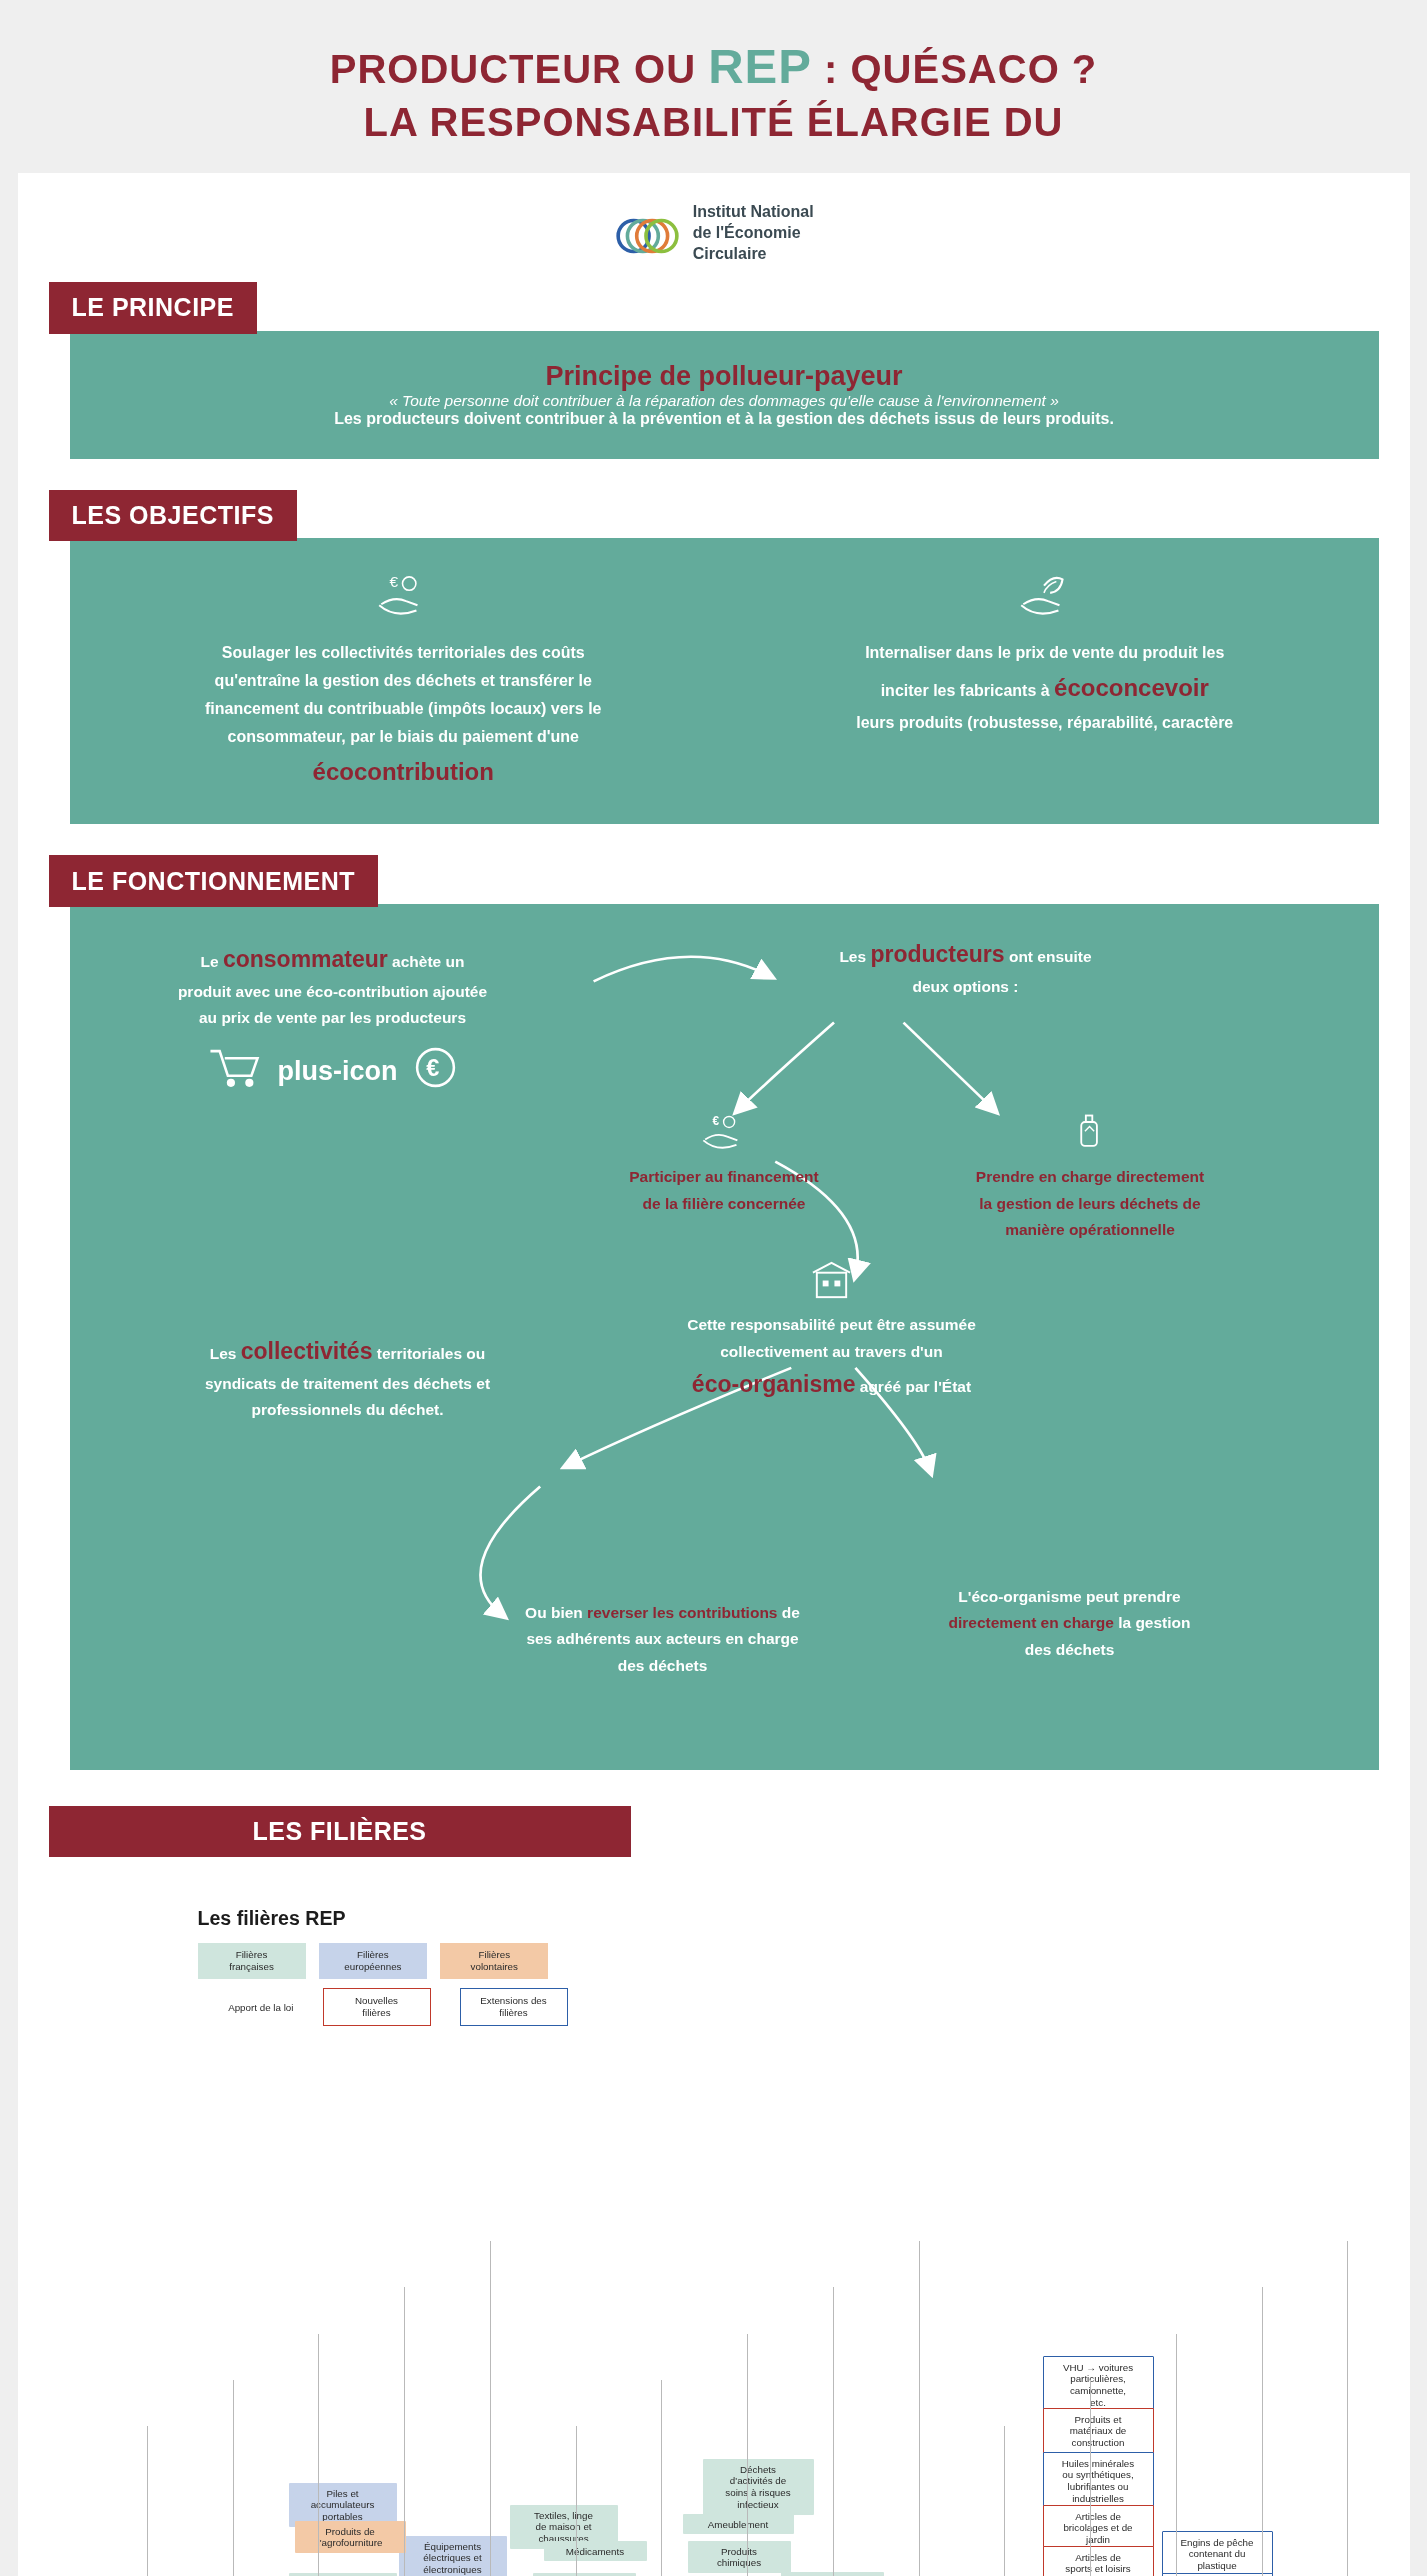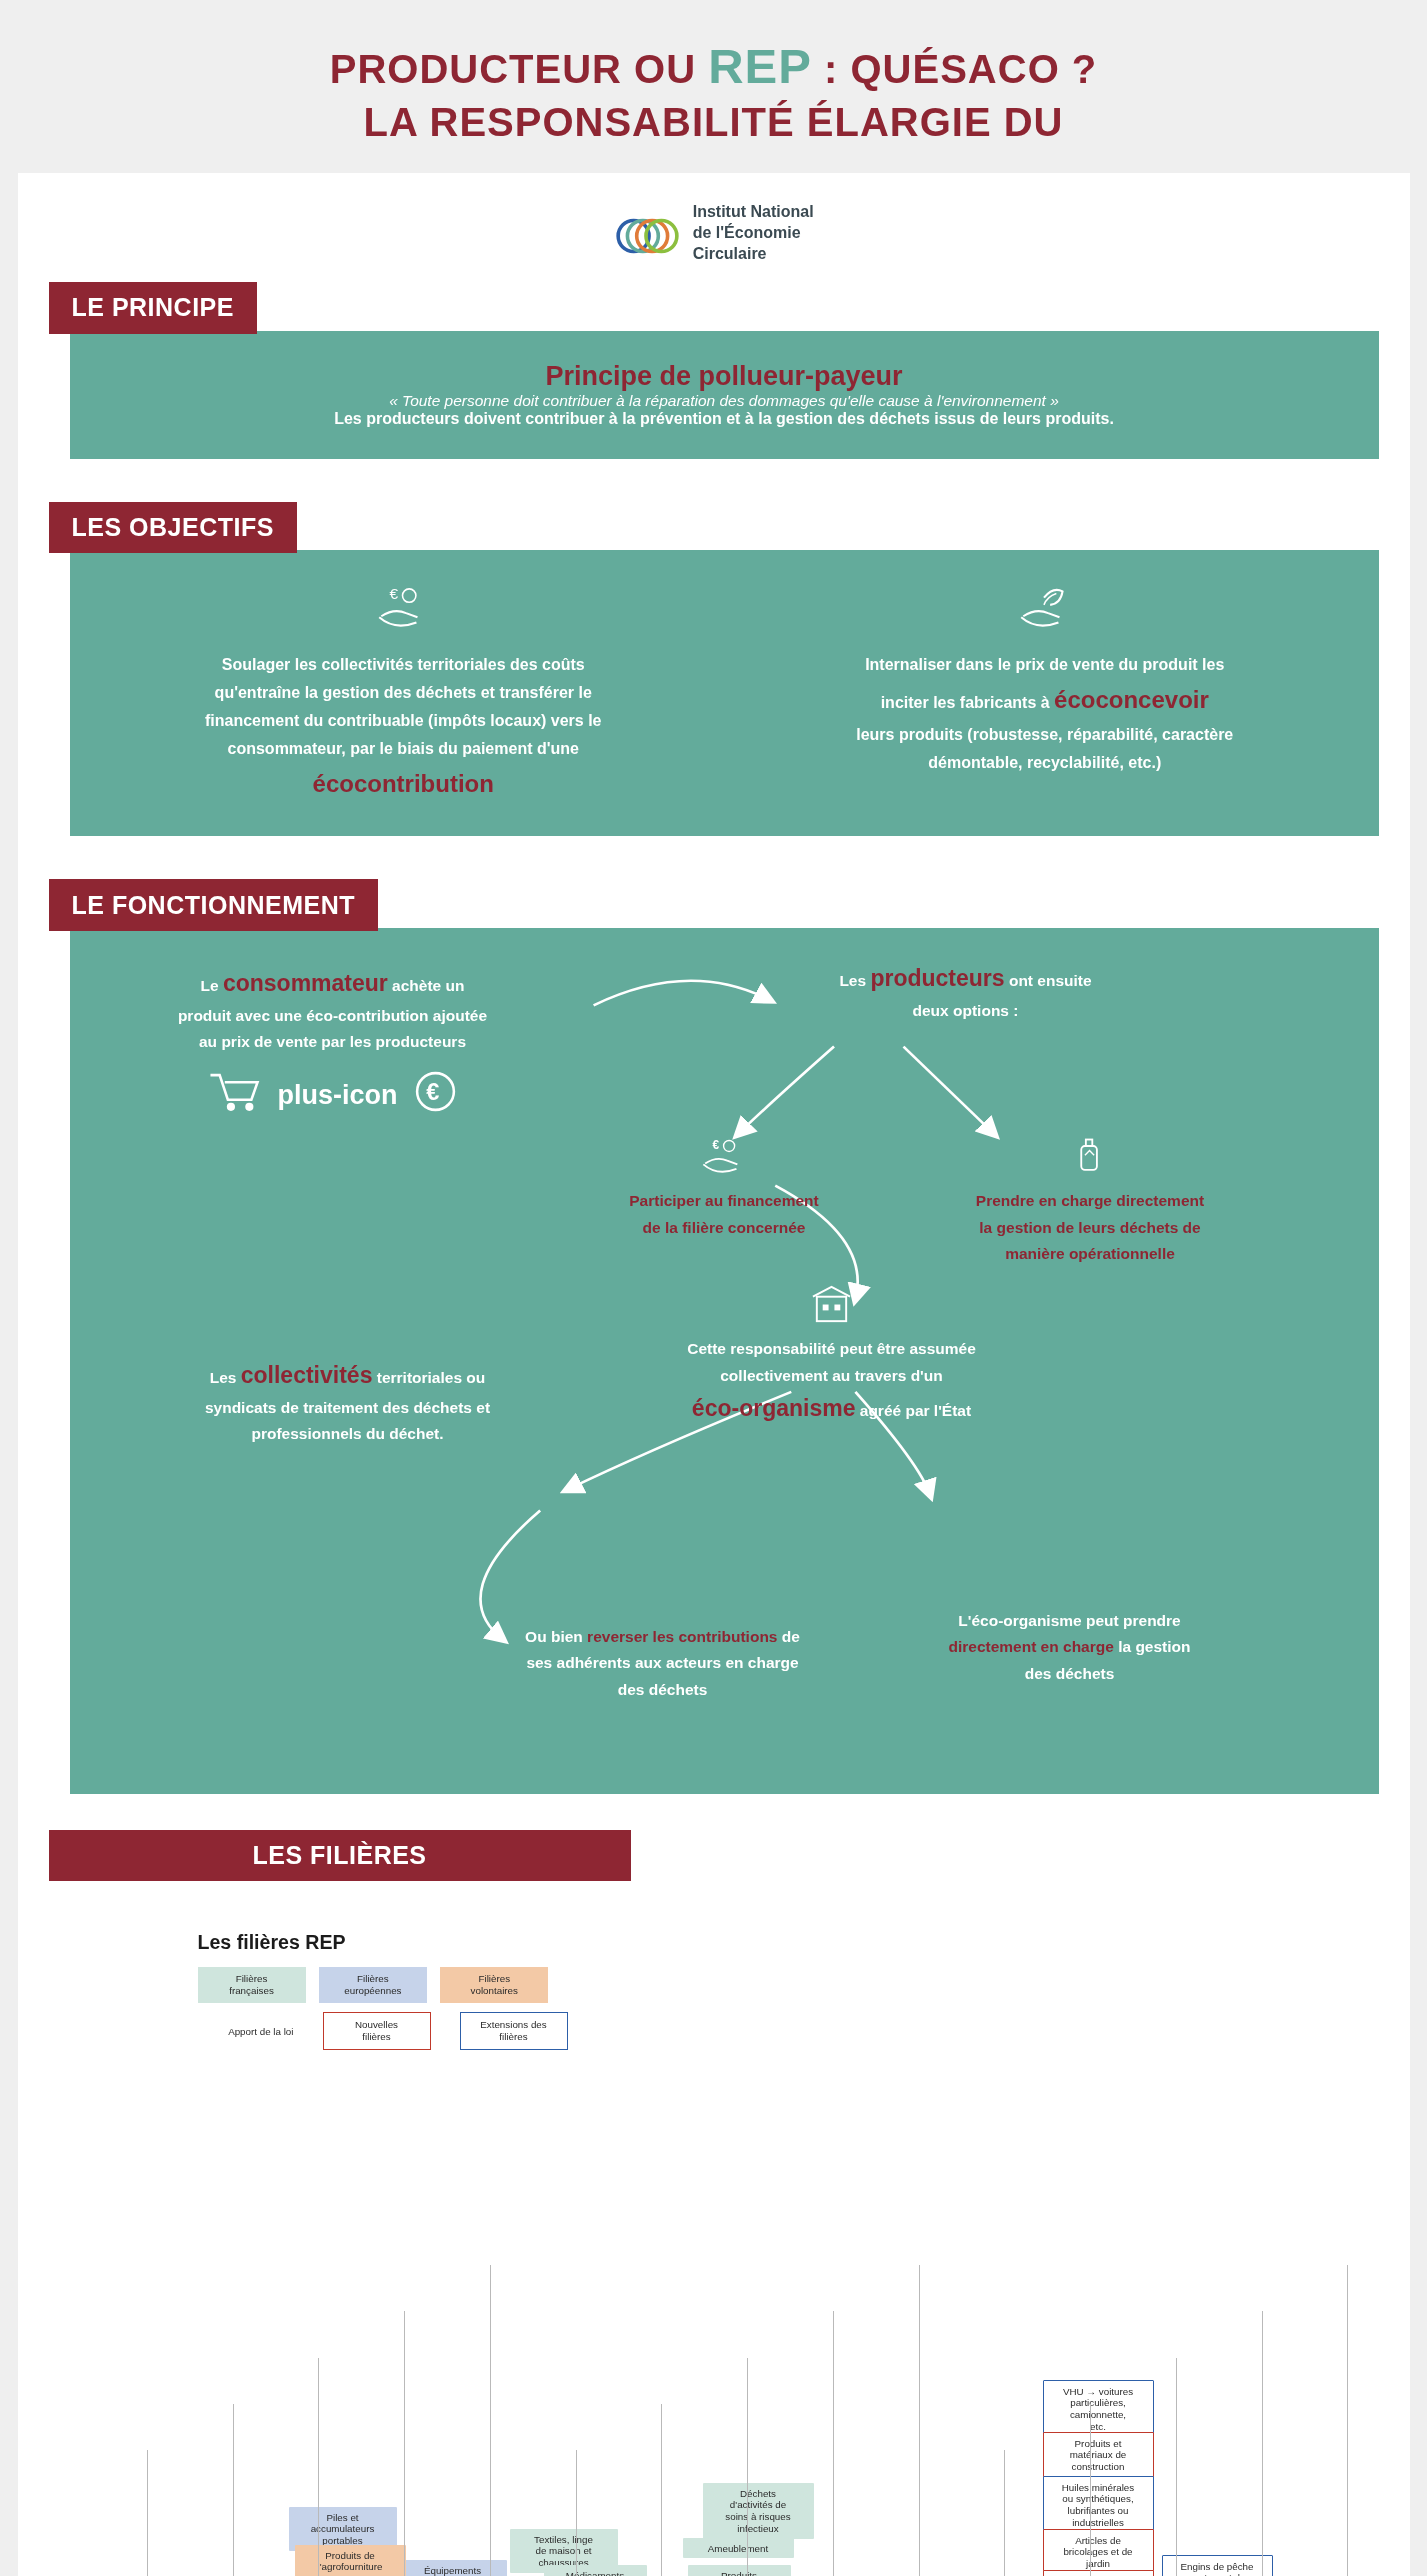--- a/index.html
+++ b/index.html
@@ -76,21 +76,21 @@
   .ribbon.centered-wide {
     padding: 11.3px 0;
     width: 582px;
     text-align: center;
   }
 
   
   .panel {
     background: #63ab9b;
     color: #ffffff;
-    margin: -3.1px 31px 12px 52px;
+    margin: -3.1px 31px 0 52px;
     padding: 30px 36px 31px 36px;
     position: relative;
     z-index: 1;
   }
   .panel p { margin: 0; }
 
   .principle-title {
     text-align: center;
     color: #8e2633;
     font-weight: bold;
@@ -284,21 +284,20 @@
               <path d="M14 72 q30 26 72 10" fill="none" stroke="#ffffff" stroke-width="4"></path>
             </svg>
           </div>
           <div class="obj-text">
             <div>Internaliser dans le prix de vente du produit les</div>
             <div>
               <span>inciter les fabricants à</span>
               <span class="hl-red">écoconcevoir</span>
             </div>
             <div>leurs produits (robustesse, réparabilité, caractère</div>
-            <div>démontable, recyclabilité, etc.)</div>
           </div>
         </div>
       </div>
     </div>
 
     
     <div class="ribbon" style="margin-top:31px;">LE FONCTIONNEMENT</div>
     <div class="func-panel">
 
       <svg class="func-svg" viewBox="0 0 2450 1680" preserveAspectRatio="none">

